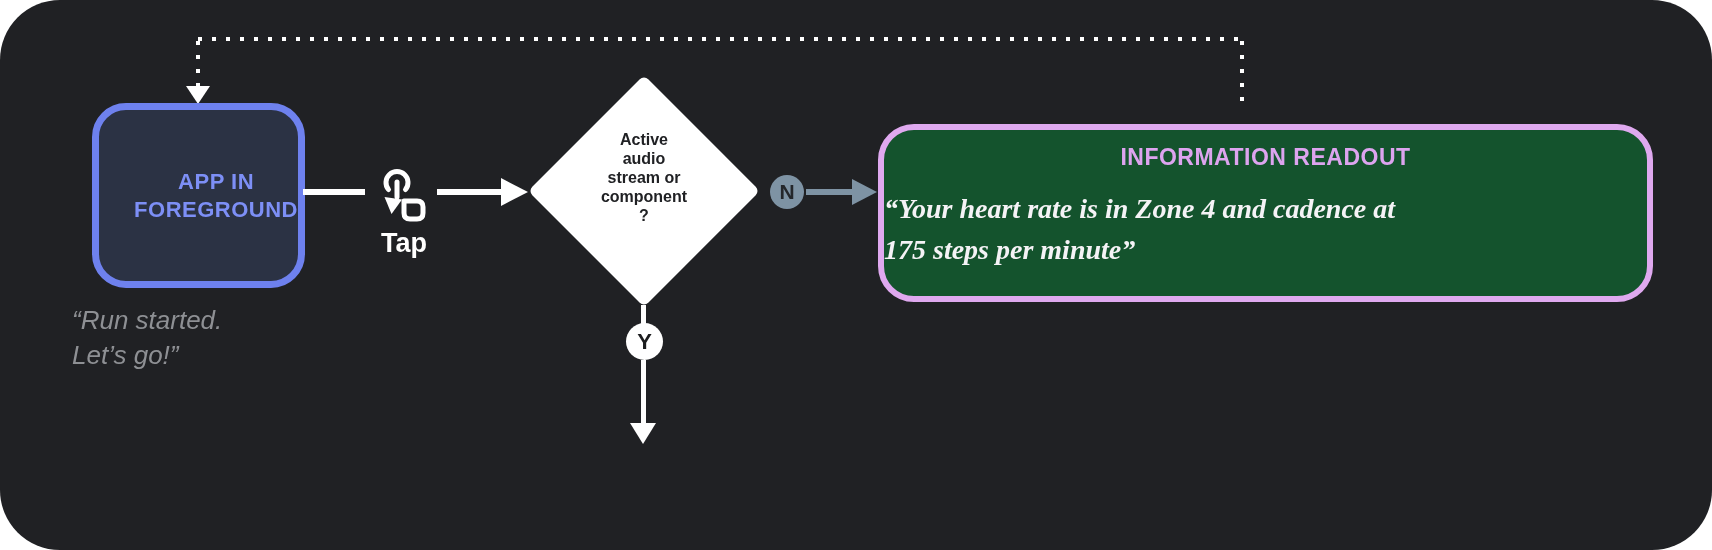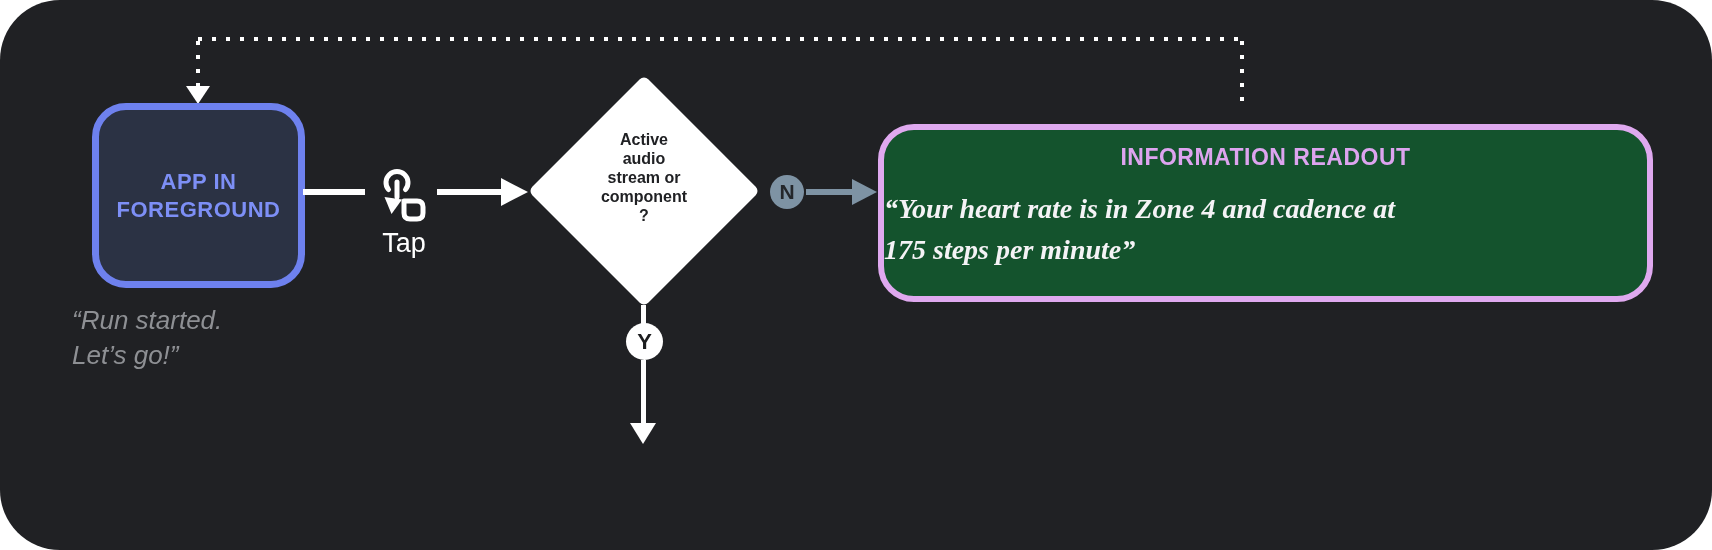--- a/index.html
+++ b/index.html
@@ -40,21 +40,21 @@
     border-top: 18px solid #ffffff;
   }
 
   
   #app-node {
     position: absolute; left: 92px; top: 103px;
     width: 199px; height: 171px;
     background: #2b3244;
     border: 7px solid #6e81ee;
     border-radius: 34px;
-    display: flex; align-items: center; justify-content: center;
+    display: flex; align-items: center; justify-content: flex-end;
   }
   #app-node .label {
     color: #7d8ff6;
     font-weight: bold;
     font-size: 22px;
     line-height: 1.25;
     letter-spacing: 0.5px;
     text-align: center;
   }
   #app-caption {
@@ -78,21 +78,21 @@
     border-left: 27px solid #ffffff;
   }
 
   
   #tap-icon { position: absolute; left: 372px; top: 166px; }
   #tap-label {
     position: absolute; left: 364px; top: 228px; width: 80px;
     text-align: center;
     color: #ffffff;
     font-size: 27px;
-    font-weight: 400;
+    font-weight: 700;
   }
 
   
   #diamond {
     position: absolute; left: 562px; top: 109px;
     width: 164px; height: 164px;
     background: #ffffff;
     border-radius: 6px;
     transform: rotate(45deg);
   }

